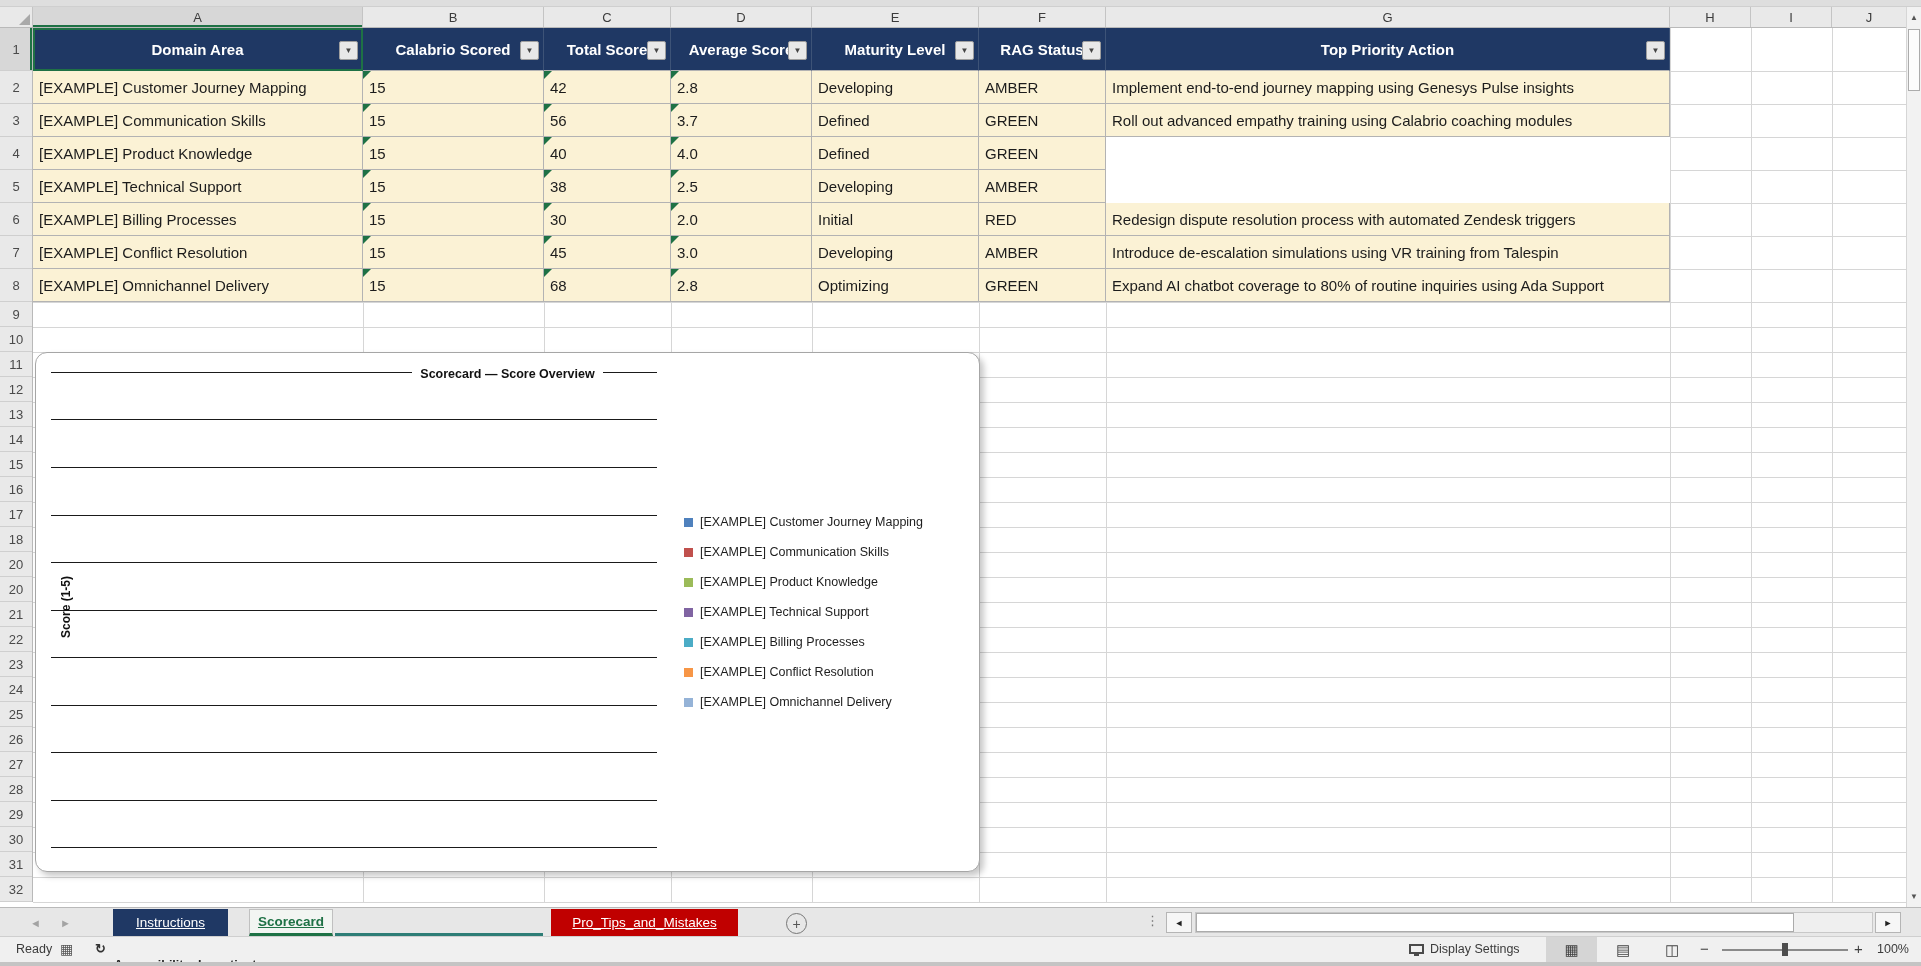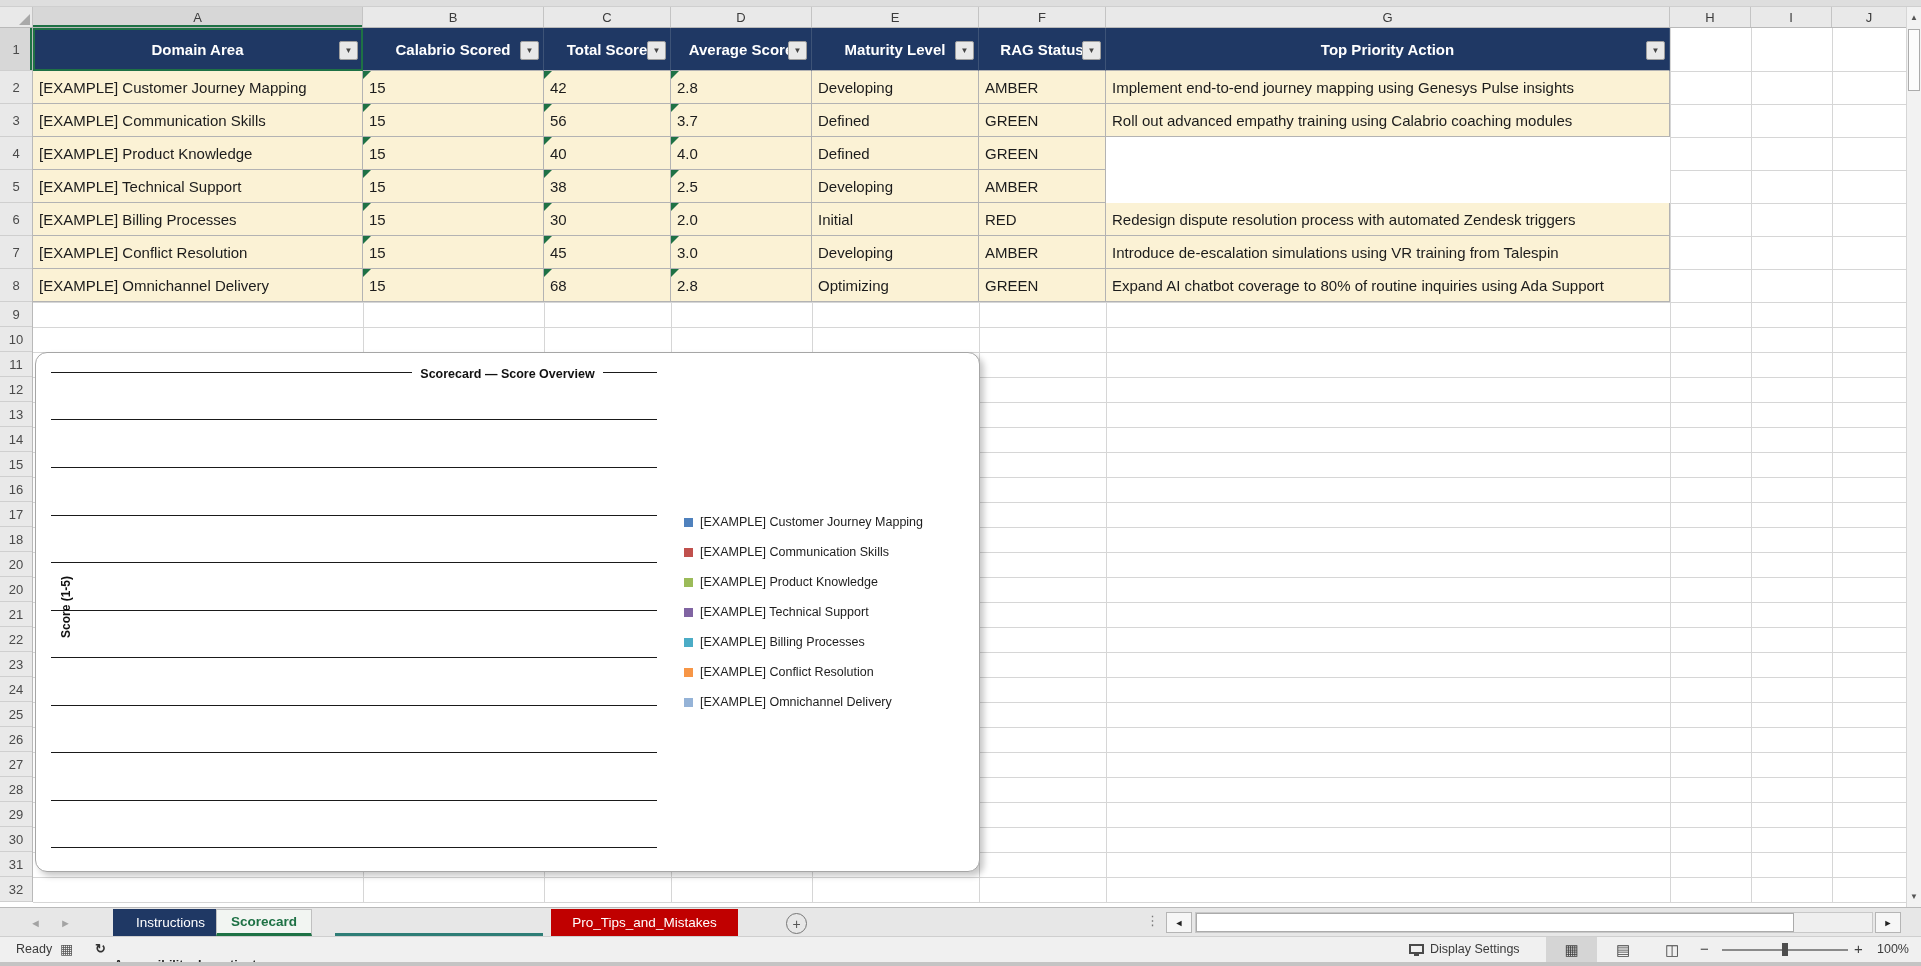--- a/index.html
+++ b/index.html
@@ -52,21 +52,21 @@
   .swatch{width:9px;height:9px;margin-right:7px;flex:0 0 auto;}
 
   
   .vscroll{position:absolute;left:1906px;top:7px;width:15px;height:900px;background:#F2F2F2;border-left:1px solid #D6D6D6;box-sizing:border-box;}
   .vbtn{position:absolute;left:0;width:14px;height:20px;display:flex;align-items:center;justify-content:center;font-size:8px;color:#555;}
   .vthumb{position:absolute;left:1px;top:22px;width:12px;height:62px;background:#FDFDFD;border:1px solid #ACACAC;box-sizing:border-box;}
 
   
   .tabbar{position:absolute;left:0;top:907px;width:1921px;height:29px;background:#E7E7E7;border-top:1px solid #B9B9B9;box-sizing:border-box;}
   .tnav{position:absolute;top:9px;font-size:11px;color:#A3A3A3;}
-  .tab{position:absolute;top:1px;height:27px;display:flex;align-items:center;justify-content:center;font-size:13.5px;color:#fff;box-sizing:border-box;cursor:default;}
+  .tab{position:absolute;top:1px;height:27px;display:flex;align-items:center;justify-content:center;font-size:13.5px;color:#fff;box-sizing:border-box;cursor:default;text-decoration:underline;}
   .tab.active{background:#F2F5F2;color:#1E7145;font-weight:bold;border:1px solid #C0C0C0;border-bottom:3px solid #1E7145;}
   .addsheet{position:absolute;left:786px;top:5px;width:21px;height:21px;border:1px solid #767676;border-radius:50%;display:flex;align-items:center;justify-content:center;font-size:14px;color:#555;box-sizing:border-box;}
   .dots{position:absolute;left:1146px;top:5px;font-size:13px;color:#777;letter-spacing:0;}
   .hbtn{position:absolute;top:4px;width:26px;height:21px;background:#F6F6F6;border:1px solid #B5B5B5;box-sizing:border-box;display:flex;align-items:center;justify-content:center;font-size:9px;color:#222;}
   .htrack{position:absolute;left:1195px;top:4px;width:678px;height:21px;background:#EFEFEF;border:1px solid #C8C8C8;box-sizing:border-box;}
   .hthumb{position:absolute;left:0;top:0;width:598px;height:19px;background:#fff;border:1px solid #ABABAB;box-sizing:border-box;}
 
   
   .statusbar{position:absolute;left:0;top:936px;width:1921px;height:26px;background:#F0F0F0;border-top:1px solid #CFCFCF;box-sizing:border-box;font-size:12.5px;color:#3B3B3B;}
   .sitem{position:absolute;top:5px;}
@@ -381,21 +381,21 @@
     <div class="vthumb"></div>
     <div class="vbtn" style="top:879px">▼</div>
   </div>
 
   <div class="tabbar">
     <span class="tnav" style="left:30px">◄</span>
     <span class="tnav" style="left:60px">►</span>
     <div class="tab" style="left: 113px; width: 115px; background-color: rgb(31, 56, 100);">
         <span>Instructions</span>
       </div>
-    <div class="tab active" style="left:216px;width:96px">
+    <div class="tab active" style="left:249px;width:84px">
         <span>Scorecard</span>
       </div>
     <div class="tab" style="left: 335px; width: 208px; background-color: rgb(46, 125, 118); margin-top: 24px;">
         <span>Improvement_Priorities</span>
       </div>
     <div class="tab" style="left: 551px; width: 187px; background-color: rgb(192, 0, 0);">
         <span>Pro_Tips_and_Mistakes</span>
       </div>
     <div class="addsheet">
         <span>+</span>

